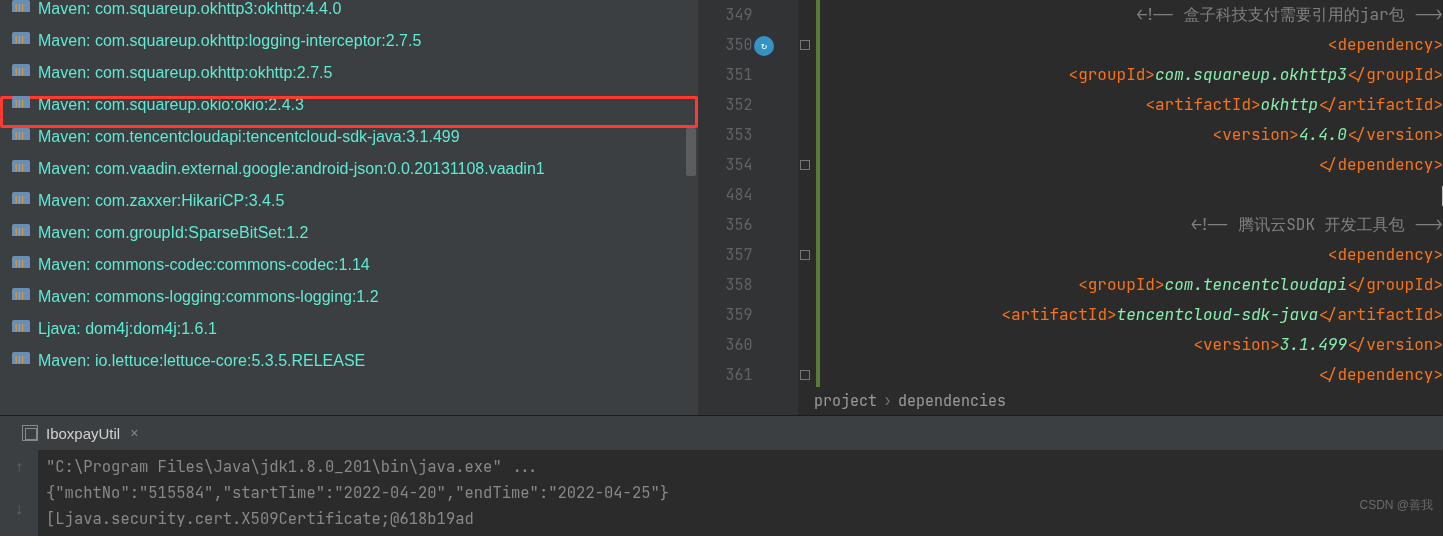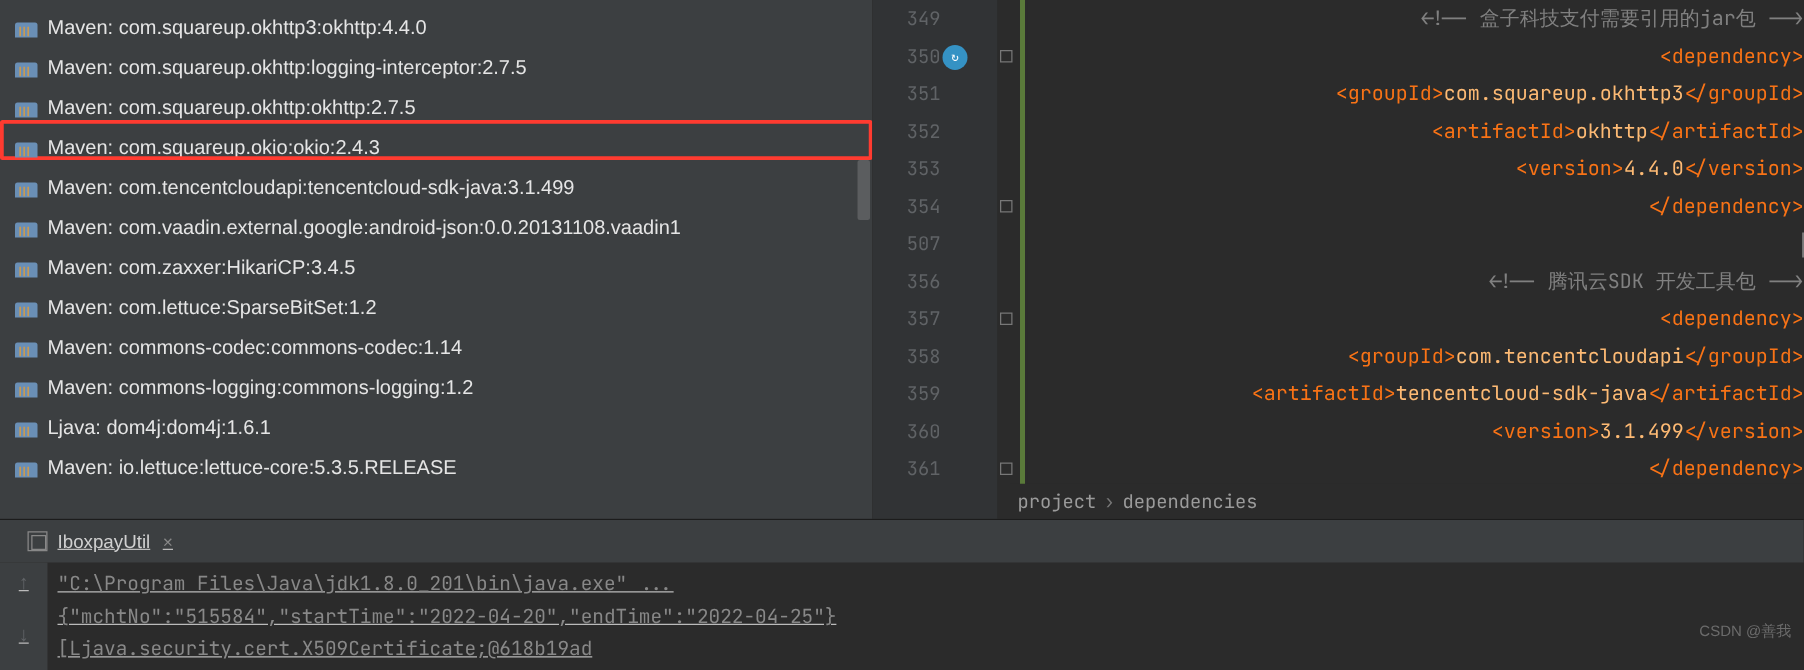--- a/index.html
+++ b/index.html
@@ -1,43 +1,43 @@
 <!DOCTYPE html>
 <html><head>
 <meta charset="utf-8">
 <style>
   * { box-sizing: border-box; margin: 0; padding: 0; }
   html, body { width: 1443px; height: 536px; overflow: hidden; font-family: "Segoe UI", Arial, sans-serif; background: #2b2b2b; color: #bbbbbb; }
   .root { display: flex; flex-direction: column; width: 100%; height: 100%; }
   .top { display: flex; flex: 1 1 auto; min-height: 0; }
   .project-tree { width: 698px; background: #3c3f41; overflow: hidden; position: relative; }
   .tree-scroll { position: absolute; right: 2px; top: 128px; width: 10px; height: 48px; background: #5b5d5f; border-radius: 2px; }
-  .tree-item { display: flex; align-items: flex-end; height: 32px; padding-left: 12px; font-size: 16px; color: #e5e5e5; white-space: nowrap; }
+  .tree-item { display: flex; align-items: flex-start; height: 32px; padding-left: 12px; font-size: 16px; color: #5eead4; white-space: nowrap; }
   .tree-item.highlight { outline: 3px solid #ff3b30; outline-offset: -3px; border-radius: 2px; }
   .lib-icon { width: 18px; height: 14px; margin-right: 8px; position: relative; flex: 0 0 auto; }
   .lib-icon::before { content: ""; position: absolute; left: 0; top: 0; width: 18px; height: 12px; background: #6a8fb5; border-radius: 2px 2px 0 0; }
   .lib-icon::after { content: "|||"; position: absolute; left: 3px; top: 2px; font-size: 8px; letter-spacing: 1px; color: #e09c3c; font-weight: bold; }
   .editor { flex: 1 1 auto; display: flex; background: #2b2b2b; position: relative; font-family: "JetBrains Mono","Consolas",monospace; }
   .gutter { width: 100px; background: #313335; text-align: right; padding-right: 18px; color: #606366; font-size: 15px; line-height: 30px; position: relative; }
   .gutter-line { height: 30px; position: relative; text-align: center; }
   .gutter-badge { position: absolute; left: 56px; top: 36px; width: 20px; height: 20px; background: #3592c4; border-radius: 50%; display:flex; align-items:center; justify-content:center; color:#fff; font-size:10px; }
   .fold-col { width: 18px; background: #2b2b2b; position: relative; }
   .fold-mark { position: absolute; left: 2px; width: 10px; height: 10px; border: 1px solid #777; background: #2b2b2b; }
   .change-col { width: 6px; background: #2b2b2b; position: relative; }
   .change-bar { position: absolute; left: 0; width: 4px; background: #5a7a3a; }
   .code { flex: 1; font-size: 16px; line-height: 30px; padding-left: 4px; white-space: pre; text-align: right; }
   .code-line { height: 30px; }
   .cm { color: #808080; }
   .tag { color: #f97316; }
-  .txt { color: #fdba74; }
+  .txt { color: #86efac; font-style: italic; }
   .caret { display: inline-block; width: 1px; height: 20px; background: #bbbbbb; vertical-align: middle; }
   .breadcrumbs { position: absolute; left: 110px; bottom: 0; height: 28px; display: flex; align-items: center; font-size: 15px; color: #9b9b9b; background: #2b2b2b; width: calc(100% - 110px); }
   .crumb { padding: 0 6px; }
   .sep { color: #777; }
-  .console-wrap { flex: 0 0 auto; background: #2b2b2b; border-top: 1px solid #1c1c1c; text-decoration: underline; }
+  .console-wrap { flex: 0 0 auto; background: #2b2b2b; border-top: 1px solid #1c1c1c; }
   .console-tabs { height: 34px; background: #3c3f41; display: flex; align-items: center; padding-left: 22px; }
   .file-icon { width: 16px; height: 16px; border: 1px solid #888; margin-right: 8px; position: relative; }
   .file-icon::after { content:""; position:absolute; left:2px; top:2px; width:10px; height:10px; border:1px solid #888; }
   .tab-label { color: #d0d0d0; font-size: 15px; }
   .tab-close { margin-left: 10px; color: #888; font-size: 14px; }
   .console-body { display: flex; }
   .console-gutter { width: 38px; background: #3c3f41; display: flex; flex-direction: column; align-items: center; padding-top: 8px; gap: 24px; }
   .arrow { color: #606366; font-size: 16px; }
   .console-lines { flex: 1; font-family: "JetBrains Mono","Consolas",monospace; font-size: 15.5px; line-height: 26px; padding: 4px 8px; color: #888; }
   .console-lines .str { color: #888; }
@@ -74,21 +74,21 @@
           <div class="tree-item">
             <span class="lib-icon"></span>
             <span>Maven: com.vaadin.external.google:android-json:0.0.20131108.vaadin1</span>
           </div>
           <div class="tree-item">
             <span class="lib-icon"></span>
             <span>Maven: com.zaxxer:HikariCP:3.4.5</span>
           </div>
           <div class="tree-item">
             <span class="lib-icon"></span>
-            <span>Maven: com.lettuce:SparseBitSet:1.2</span>
+            <span>Maven: com.groupId:SparseBitSet:1.2</span>
           </div>
           <div class="tree-item">
             <span class="lib-icon"></span>
             <span>Maven: commons-codec:commons-codec:1.14</span>
           </div>
           <div class="tree-item">
             <span class="lib-icon"></span>
             <span>Maven: commons-logging:commons-logging:1.2</span>
           </div>
           <div class="tree-item">
@@ -105,21 +105,21 @@
 
     <div class="editor">
       <div class="gutter" id="gutter-host">
         <div class="gutter-badge">↻</div>
       <div class="gutter-line">349</div>
           <div class="gutter-line">350</div>
           <div class="gutter-line">351</div>
           <div class="gutter-line">352</div>
           <div class="gutter-line">353</div>
           <div class="gutter-line">354</div>
-          <div class="gutter-line">507</div>
+          <div class="gutter-line">484</div>
           <div class="gutter-line">356</div>
           <div class="gutter-line">357</div>
           <div class="gutter-line">358</div>
           <div class="gutter-line">359</div>
           <div class="gutter-line">360</div>
           <div class="gutter-line">361</div>
         </div>
       <div class="fold-col" id="fold-host">
           <div class="fold-mark" style="top: 40px;"></div>
           <div class="fold-mark" style="top: 160px;"></div>

